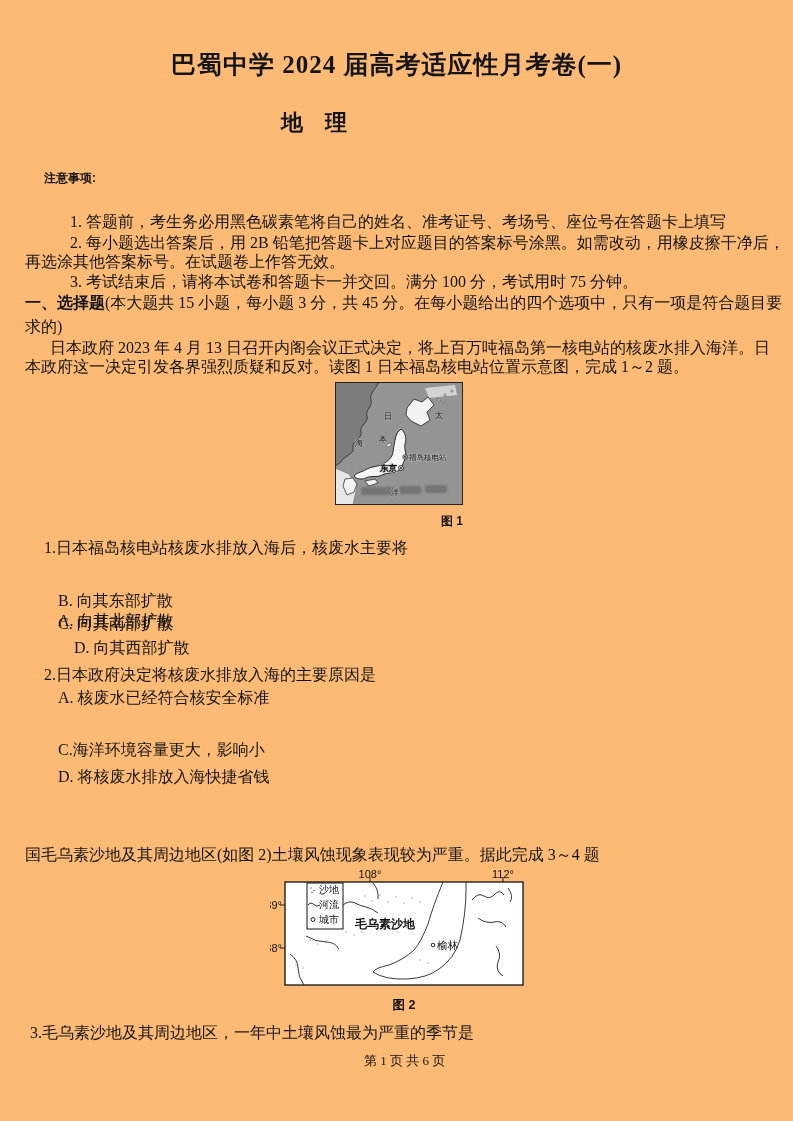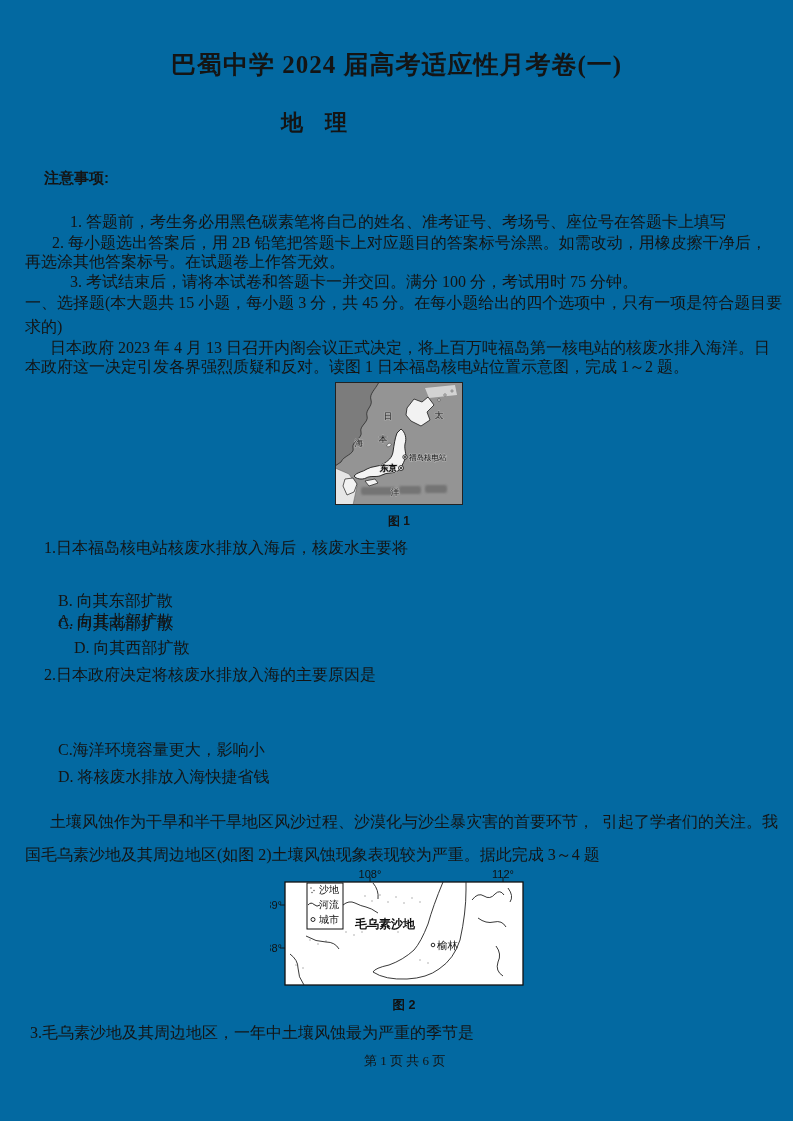--- a/index.html
+++ b/index.html
@@ -1,44 +1,44 @@
 <!DOCTYPE html>
 <html><head>
 <meta charset="utf-8">
 <style>
   html,body{margin:0;padding:0;background:#e9e9e9;}
   .page{
-    position:relative; width:793px; height:1121px; background:#0369a1;
+    position:relative; width:793px; height:1121px; background:#fdba74;
     margin:0 auto; overflow:hidden;
     font-family:"Liberation Serif", serif; color:#141414;
   }
   .ln{position:absolute; font-size:16px; line-height:22px; white-space:pre;}
   .title{position:absolute; left:0; width:793px; text-align:center;
          font-weight:bold; font-size:25px; letter-spacing:1px;}
   .subject{position:absolute; left:0; width:628px; text-align:center;
          font-weight:bold; font-size:22px;}
-  .notice{font-family:"Liberation Sans", sans-serif; font-weight:bold; font-size:15px;}
-  .secbold{font-family:"Liberation Sans", sans-serif; font-weight:normal;}
-  .figcap{position:absolute; text-align:center; font-weight:bold; font-size:12px;
+  .notice{font-family:"Liberation Sans", sans-serif; font-weight:bold; font-size:12px;}
+  .secbold{font-family:"Liberation Sans", sans-serif; font-weight:bold;}
+  .figcap{position:absolute; text-align:right; font-weight:bold; font-size:12px;
           font-family:"Liberation Sans", sans-serif;}
   .footer{position:absolute; left:0; width:793px; text-align:center; font-size:13px;padding-left:8px;}
   svg text{font-family:"Liberation Sans", sans-serif;}
   .map{position:absolute;}
 </style>
 </head>
 <body>
 
 <div class="page">
 
   <div class="title" style="top:48px;">巴蜀中学 2024 届高考适应性月考卷(一)</div>
   <div class="subject" style="top:108px;">地　理</div>
 
   <div class="ln notice" style="left:44px; top:167px;">注意事项:</div>
   <div class="ln" style="left:70px; top:211px;">1. 答题前，考生务必用黑色碳素笔将自己的姓名、准考证号、考场号、座位号在答题卡上填写</div>
-  <div class="ln" style="left:52px; top:232px;">2. 每小题选出答案后，用 2B 铅笔把答题卡上对应题目的答案标号涂黑。如需改动，用橡皮擦干净后，</div>
+  <div class="ln" style="left:70px; top:232px;">2. 每小题选出答案后，用 2B 铅笔把答题卡上对应题目的答案标号涂黑。如需改动，用橡皮擦干净后，</div>
   <div class="ln" style="left:25px; top:251px;">再选涂其他答案标号。在试题卷上作答无效。</div>
   <div class="ln" style="left:70px; top:271px;text-align:right;">3. 考试结束后，请将本试卷和答题卡一并交回。满分 100 分，考试用时 75 分钟。</div>
 
   <div class="ln" style="left:25px; top:292px;"><span class="secbold">一、选择题</span><span>(本大题共 15 小题，每小题 3 分，共 45 分。在每小题给出的四个选项中，只有一项是符合题目要</span></div>
   <div class="ln" style="left:25px; top:316px;">求的)</div>
 
   <div class="ln" style="left:50px; top:337px;">日本政府 2023 年 4 月 13 日召开内阁会议正式决定，将上百万吨福岛第一核电站的核废水排入海洋。日</div>
   <div class="ln" style="left:25px; top:356px;font-family:Liberation Serif, serif;">本政府这一决定引发各界强烈质疑和反对。读图 1 日本福岛核电站位置示意图，完成 1～2 题。</div>
 
   <svg class="map" style="left:335px; top:382px;" width="128" height="123" viewBox="0 0 128 123">
@@ -96,24 +96,24 @@
   </svg>
   <div class="figcap" style="left:335px; top:513px; width:128px;">图 1</div>
 
   <div class="ln" style="left:44px; top:537px;">1.日本福岛核电站核废水排放入海后，核废水主要将</div>
   <div class="ln" style="left:58px; top:562px;margin-top:48px;">A. 向其北部扩散</div>
   <div class="ln" style="left:58px; top:590px;">B. 向其东部扩散</div>
   <div class="ln" style="left:58px; top:613px;">C. 向其南部扩散</div>
   <div class="ln" style="left:58px; top:637px;margin-left:16px;">D. 向其西部扩散</div>
 
   <div class="ln" style="left:44px; top:664px;">2.日本政府决定将核废水排放入海的主要原因是</div>
+  <div class="ln" style="left:58px; top:687px;">A. 核废水已经符合核安全标准</div>
   <div class="ln" style="left:58px; top:739px;">C.海洋环境容量更大，影响小</div>
   <div class="ln" style="left:58px; top:766px;">D. 将核废水排放入海快捷省钱</div>
 
-  <div class="ln" style="left:50px; top:811px;">土壤风蚀作为干旱和半干旱地区风沙过程、沙漠化与沙尘暴灾害的首要环节，  引起了学者们的关注。我</div>
   <div class="ln" style="left:25px; top:844px;">国毛乌素沙地及其周边地区(如图 2)土壤风蚀现象表现较为严重。据此完成 3～4 题</div>
 
   <svg class="map" style="left:270px; top:868px;" width="270" height="148" viewBox="0 0 270 148">
     <rect x="15" y="14" width="238" height="103" fill="#ffffff" stroke="#111" stroke-width="1.3"></rect>
 
     <g stroke="#111" stroke-width="0.9">
       <line x1="100" y1="9" x2="100" y2="14"></line>
       <line x1="233" y1="9" x2="233" y2="14"></line>
       <line x1="10" y1="37" x2="15" y2="37"></line>
       <line x1="10" y1="80" x2="15" y2="80"></line>

